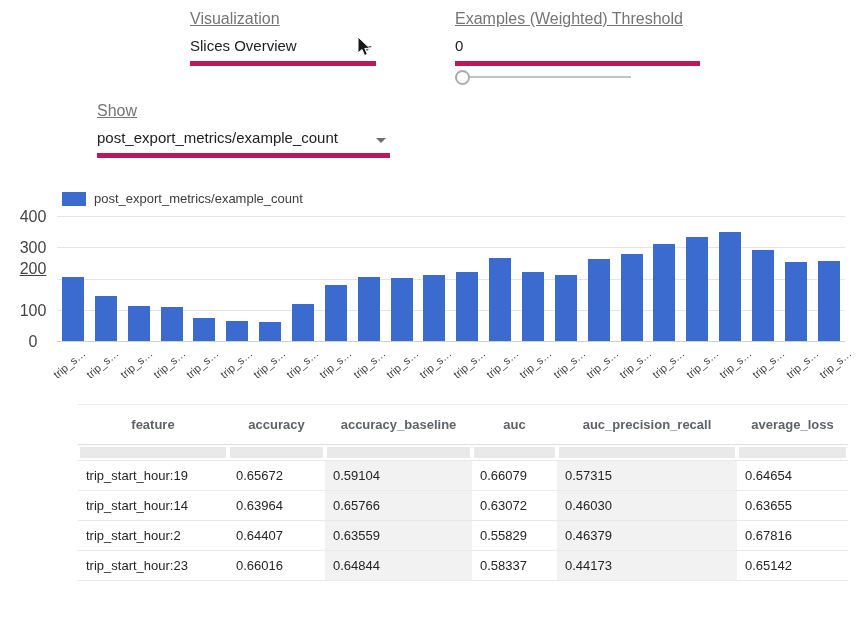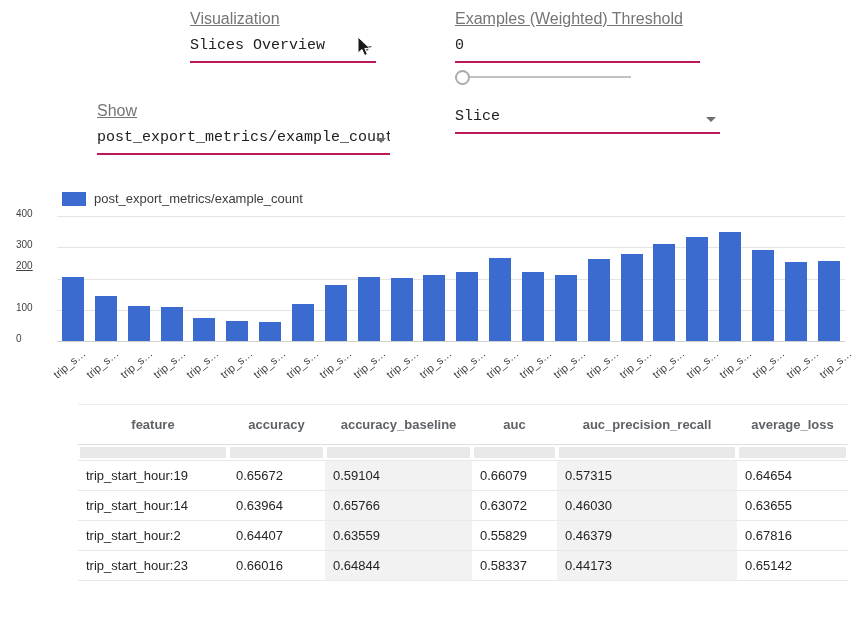--- a/index.html
+++ b/index.html
@@ -7,22 +7,22 @@
     width:863px;height:626px;position:relative;overflow:hidden;
     background:#ffffff;
     font-family:"Liberation Sans","DejaVu Sans",sans-serif;
     color:#212121;
   }
   
   .ctl{position:absolute;}
   .ctl-label{font-size:16px;color:#757575;margin-bottom:7px;text-decoration:underline;}
   .ctl-value{
     font-size:15px;color:#212121;padding:2px 18px 7px 0;
-    border-bottom:2px solid #be185d;position:relative;
-    white-space:nowrap;overflow:hidden;font-family:Liberation Mono, monospace;
+    border-bottom:5px solid #be185d;position:relative;
+    white-space:nowrap;overflow:hidden;
   }
   .ctl-value.no-caret{padding-right:0;}
   .caret{
     position:absolute;right:4px;bottom:10px;width:0;height:0;
     border-left:5px solid transparent;border-right:5px solid transparent;
     border-top:5px solid #6f6f6f;
   }
   
   .slider{position:absolute;left:455px;top:69px;width:176px;height:16px;}
   .slider-track{position:absolute;left:0;right:0;top:7px;height:2px;background:#c2c2c2;}
@@ -31,21 +31,21 @@
     border:2px solid #ababab;border-radius:50%;background:#fff;
   }
   
   .legend{position:absolute;left:62px;top:191px;display:flex;align-items:center;}
   .legend-swatch{width:24px;height:14px;margin-right:8px;}
   .legend-label{font-size:13px;color:#3c3c3c;}
   .plot{position:absolute;left:57px;top:216px;width:788px;height:125px;}
   .gridline{position:absolute;left:0;right:0;height:1px;background:#e4e4e4;}
   .gridline.baseline{background:#cfcfcf;}
   .yaxis{position:absolute;left:16px;top:216px;width:34px;height:125px;}
-  .ytick{position:absolute;right:0;width:34px;text-align:left;font-size:10px;color:#444;}
+  .ytick{position:absolute;right:0;width:34px;text-align:center;font-size:16px;color:#444;}
   .bars{
     position:absolute;left:0;right:0;top:0;bottom:0;
     display:flex;align-items:flex-end;justify-content:space-between;
     padding:0 5px;
   }
   .bar{width:22px;}
   .xlabels{
     position:absolute;left:57px;top:344px;width:788px;height:42px;
     display:flex;justify-content:space-between;padding:0 5px;
   }
@@ -104,24 +104,20 @@
 
 <div class="ctl" style="left:97px;top:102px;width:293px;">
   <div class="ctl-label">Show</div>
   <div class="ctl-value">
     <span>post_export_metrics/example_count</span>
     <span class="caret"></span>
   </div>
 </div>
 
 <div class="ctl" style="left:455px;top:106px;width:265px;">
-  <div class="ctl-value">
-    <span>Slice</span>
-    <span class="caret"></span>
-  </div>
 </div>
 
 <div class="legend">
   <div class="legend-swatch" style="background: rgb(59, 107, 206);"></div>
   <div class="legend-label">post_export_metrics/example_count</div>
 </div>
 
 <div class="yaxis">
     <div class="ytick" style="top: 117px;">0</div>
     <div class="ytick" style="top: 85.75px;">100</div>

